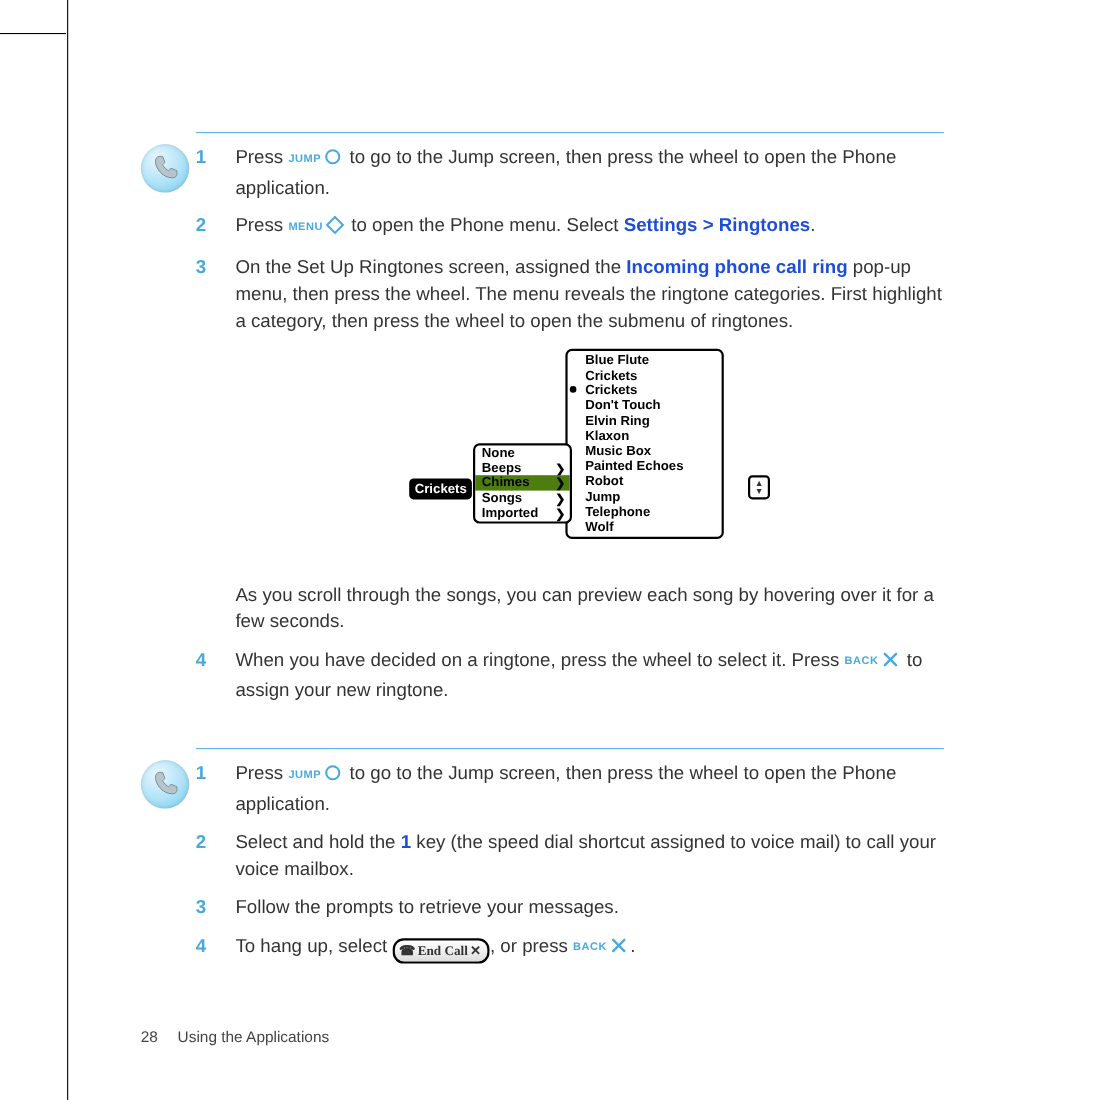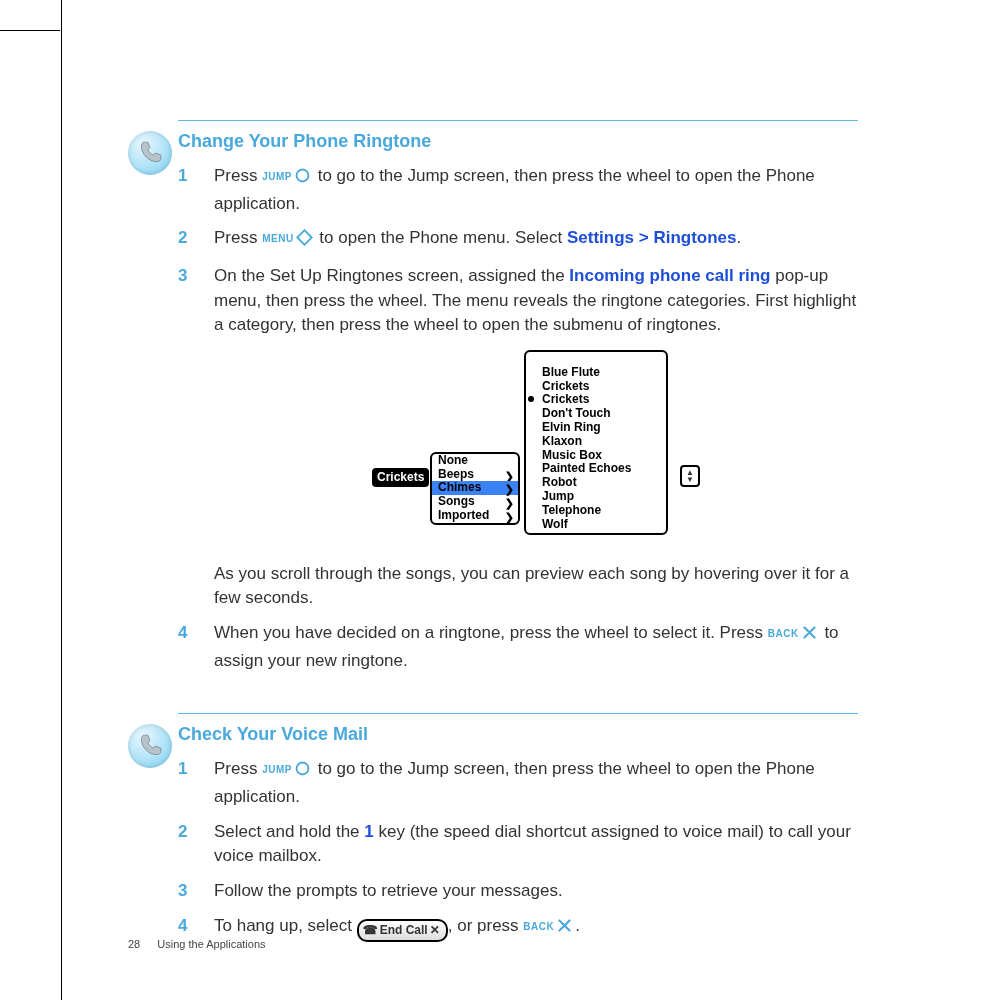--- a/index.html
+++ b/index.html
@@ -109,21 +109,21 @@
     font-size: 12px;
     color: #000;
     line-height: 1.15;
   }
   .popup .row {
     padding: 0px 6px;
     white-space: nowrap;
     position: relative;
   }
   .popup .row.sel {
-    background: #3b82f6;
+    background: #4d7c0f;
     color: #000;
   }
   .popup .row .arrow-r {
     position: absolute;
     right: 4px;
     top: 2px;
     font-size: 11px;
     font-family: Arial, sans-serif;
     font-weight: bold;
   }
@@ -158,56 +158,55 @@
     align-items: center;
     justify-content: center;
     font-size: 8px;
     line-height: 7px;
   }
   .end-call-btn {
     display: inline-block;
     border: 2px solid #000;
     border-radius: 10px;
     padding: 1px 6px 1px 4px;
-    font-family: Liberation Sans, sans-serif;
+    font-family: Liberation Serif, serif;
     font-weight: 900;
     font-size: 12px;
     background: linear-gradient(#fff, #ddd);
     vertical-align: -3px;
   }
   .end-call-btn .x { margin-left: 2px; }
   .end-call-btn .phone {
     display: inline-block;
     font-size: 12px;
     margin-right: 2px;
   }
   .footer {
     position: absolute;
     left: 128px;
     bottom: 50px;
-    font-size: 11px;
+    font-size: 14px;
     color: #444;
   }
   .footer .pg { margin-right: 14px; }
 </style>
 </head>
 <body>
 
 <div class="crop-left"></div>
 <div class="crop-top"></div>
 
 <div class="page">
 
   <div class="section">
     <div class="section-icon">
       <svg viewBox="0 0 24 24">
           <path fill="#b8c4cc" stroke="#7a8a93" stroke-width="0.8" d="M7 2 C5 2 4 4 4 6 C4 13 11 20 18 20 C20 20 22 19 22 17 L22 14 L17 12 L15 14 C13 13 11 11 10 9 L12 7 L10 2 Z"></path>
         </svg>
     </div>
-    <h2>Change Your Phone Ringtone</h2>
     <ol class="steps">
 
       <li>
         <span class="step-num">1</span>
         <span class="step-body">
           <span>Press </span><span class="small-label">JUMP</span><span class="jump-icon"><svg viewBox="0 0 20 20">
                 <circle cx="10" cy="10" r="7" fill="none" stroke="#4aa9dc" stroke-width="2.2"></circle>
               </svg></span><span> to go to the Jump screen, then press the wheel to open the Phone application.</span>
         </span>
       </li>
@@ -223,36 +222,36 @@
 
       <li>
         <span class="step-num">3</span>
         <span class="step-body">
           <span>On the Set Up Ringtones screen, assigned the </span><b>Incoming phone call ring</b><span> pop-up menu, then press the wheel. The menu reveals the ringtone categories. First highlight a category, then press the wheel to open the submenu of ringtones.</span>
 
           
           <div class="menu-graphic">
             <span class="tag-crickets">Crickets</span>
 
-            <div class="popup" style="left:152px; top:0; width:130px; padding:14px 0 2px 10px;">
+            <div class="popup" style="left:142px; top:0; width:130px; padding:2px 0 2px 10px;">
               <div class="row"><span>Blue Flute</span></div>
               <div class="row"><span>Crickets</span></div>
               <div class="row"><span class="bullet"></span><span>Crickets</span></div>
               <div class="row"><span>Don't Touch</span></div>
               <div class="row"><span>Elvin Ring</span></div>
               <div class="row"><span>Klaxon</span></div>
               <div class="row"><span>Music Box</span></div>
               <div class="row"><span>Painted Echoes</span></div>
               <div class="row"><span>Robot</span></div>
               <div class="row"><span>Jump</span></div>
               <div class="row"><span>Telephone</span></div>
               <div class="row"><span>Wolf</span></div>
             </div>
 
-            <div class="popup" style="left:58px; top:86px; width:86px;margin-top:16px;">
+            <div class="popup" style="left:58px; top:86px; width:86px;">
               <div class="row"><span>None</span></div>
               <div class="row"><span>Beeps</span><span class="arrow-r">❯</span></div>
               <div class="row sel"><span>Chimes</span><span class="arrow-r">❯</span></div>
               <div class="row"><span>Songs</span><span class="arrow-r">❯</span></div>
               <div class="row"><span>Imported</span><span class="arrow-r">❯</span></div>
             </div>
 
             <div class="stepper-box">
                 <span>▲</span>
                 <span>▼</span>
@@ -273,21 +272,20 @@
       </li>
     </ol>
   </div>
 
   <div class="section">
     <div class="section-icon">
       <svg viewBox="0 0 24 24">
           <path fill="#b8c4cc" stroke="#7a8a93" stroke-width="0.8" d="M7 2 C5 2 4 4 4 6 C4 13 11 20 18 20 C20 20 22 19 22 17 L22 14 L17 12 L15 14 C13 13 11 11 10 9 L12 7 L10 2 Z"></path>
         </svg>
     </div>
-    <h2>Check Your Voice Mail</h2>
     <ol class="steps">
       <li>
         <span class="step-num">1</span>
         <span class="step-body">
           <span>Press </span><span class="small-label">JUMP</span><span class="jump-icon"><svg viewBox="0 0 20 20">
                 <circle cx="10" cy="10" r="7" fill="none" stroke="#4aa9dc" stroke-width="2.2"></circle>
               </svg></span><span> to go to the Jump screen, then press the wheel to open the Phone application.</span>
         </span>
       </li>
       <li>

